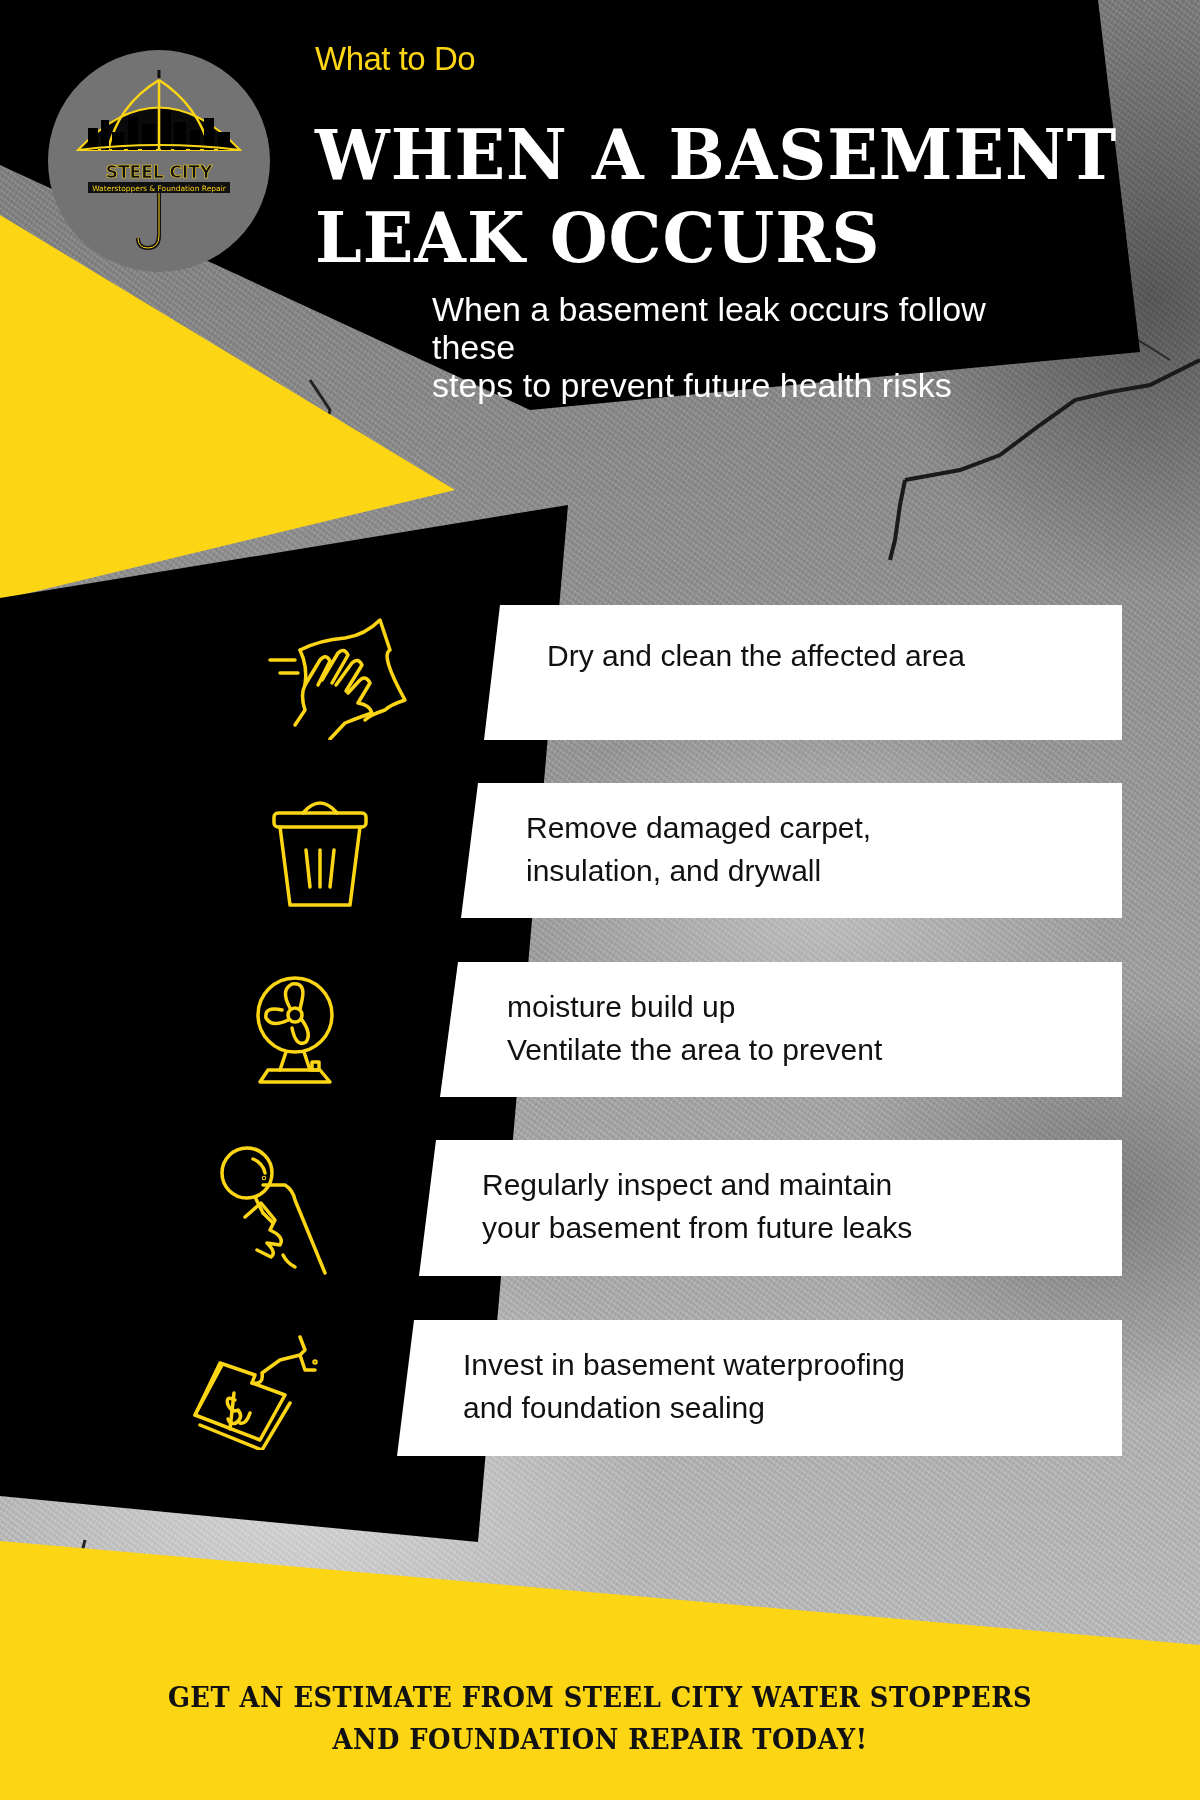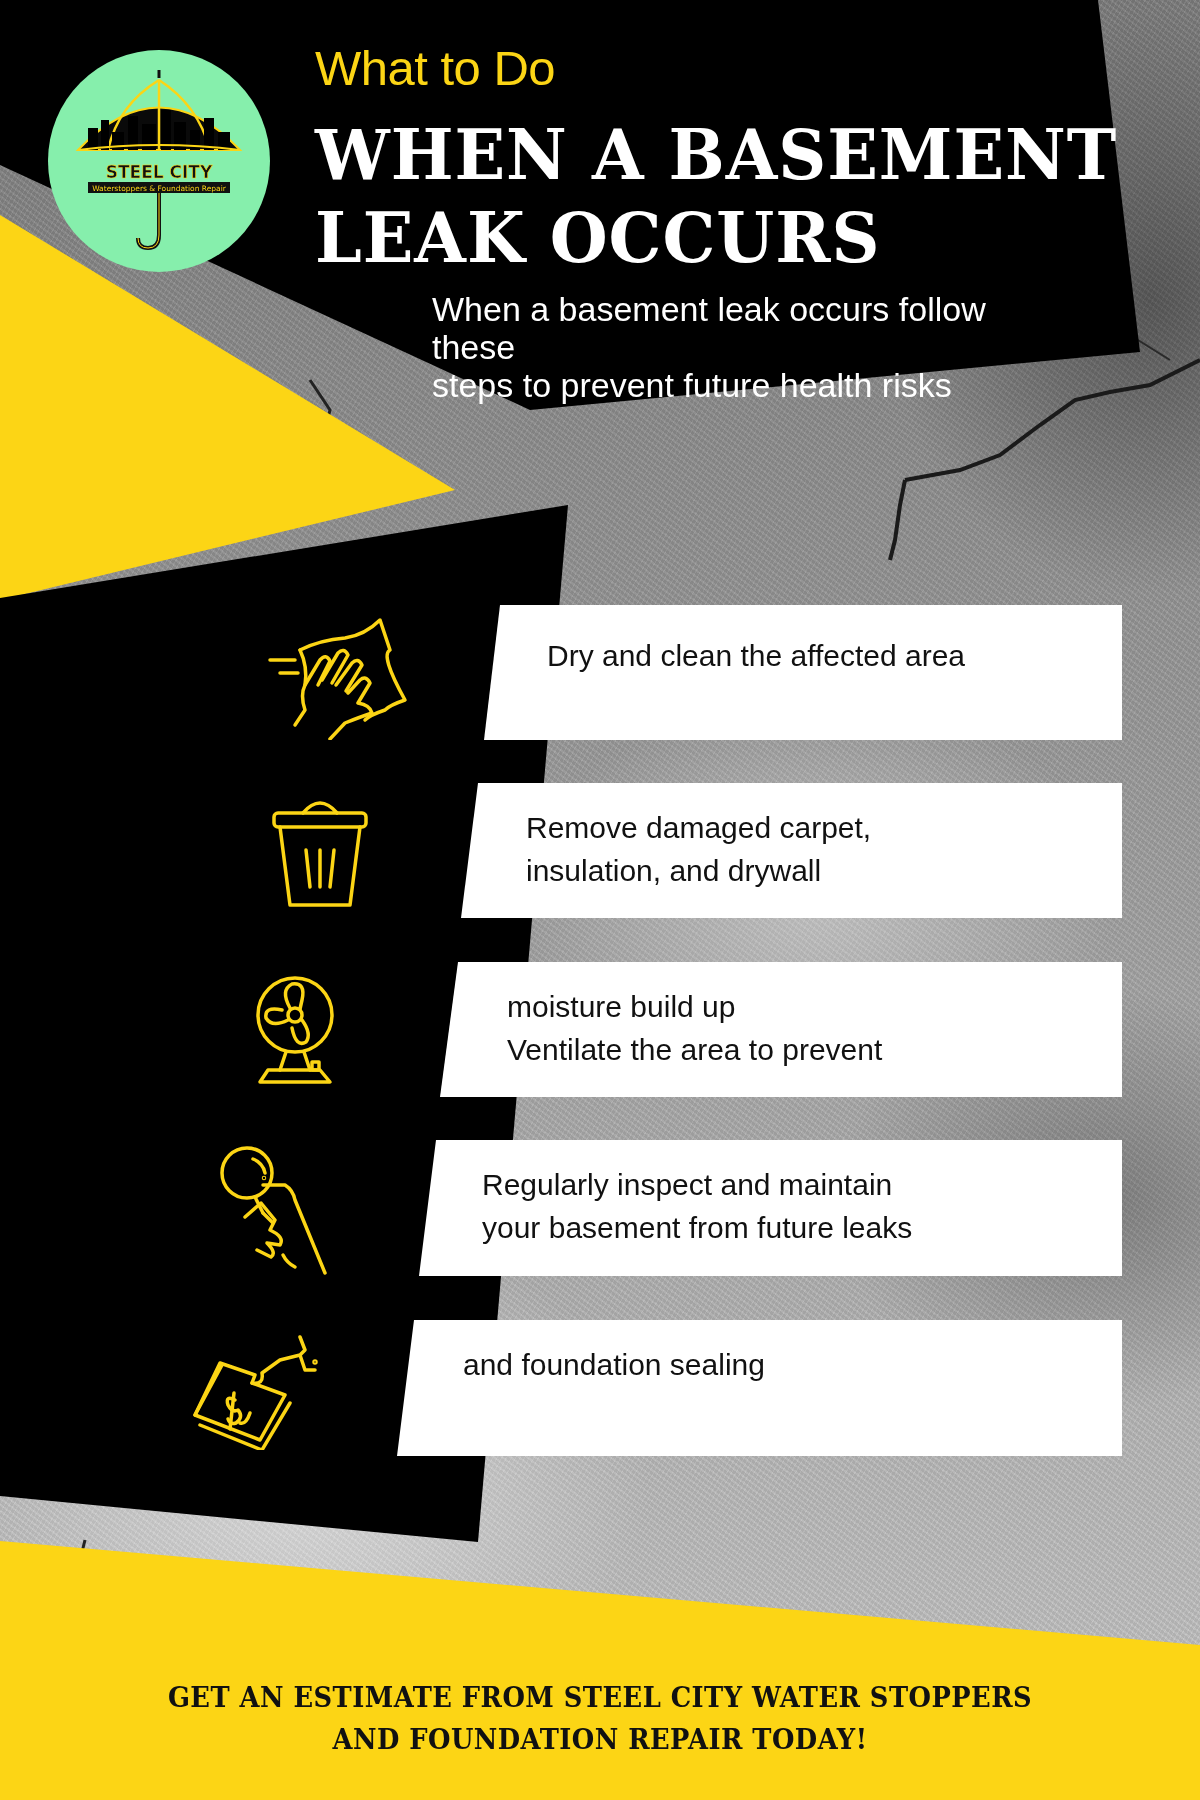--- a/index.html
+++ b/index.html
@@ -10,22 +10,22 @@
       radial-gradient(ellipse 420px 300px at 820px 900px, rgba(255,255,255,0.35), rgba(255,255,255,0) 70%),
       radial-gradient(ellipse 500px 380px at 300px 1480px, rgba(255,255,255,0.45), rgba(255,255,255,0) 70%),
       radial-gradient(ellipse 380px 420px at 1150px 300px, rgba(0,0,0,0.35), rgba(0,0,0,0) 70%),
       radial-gradient(ellipse 380px 300px at 1100px 1200px, rgba(0,0,0,0.25), rgba(0,0,0,0) 70%),
       repeating-linear-gradient(37deg, rgba(255,255,255,0.05) 0 2px, rgba(0,0,0,0.05) 2px 5px),
       repeating-linear-gradient(-61deg, rgba(255,255,255,0.06) 0 1px, rgba(0,0,0,0.04) 1px 4px),
       linear-gradient(180deg, #7d7d7d 0%, #9a9a9a 40%, #b5b5b5 75%, #c8c8c8 100%);
   }
   svg.layer { position:absolute; left:0; top:0; }
   .abs { position:absolute; }
-  .logo-circle { left:48px; top:50px; width:222px; height:222px; border-radius:50%; background:#86efac; }
-  .title-small { left:315px; top:40px; color:#fcd515; font-size:49px; font-family:"Liberation Sans", sans-serif; letter-spacing:-0.5px; }
+  .logo-circle { left:48px; top:50px; width:222px; height:222px; border-radius:50%; background:#737373; }
+  .title-small { left:315px; top:40px; color:#fcd515; font-size:33px; font-family:"Liberation Sans", sans-serif; letter-spacing:-0.5px; }
   .title-big { left:315px; font-family:"DejaVu Serif", serif; font-weight:bold; color:#ffffff; font-size:70px; letter-spacing:1px; transform:scaleX(0.95); transform-origin:left; white-space:nowrap; }
   .t1 { top:113px; }
   .t2 { top:196px; }
   .subtitle { left:432px; top:290px; width:620px; color:#ffffff; font-size:34px; line-height:38px; }
   .card-text { position:absolute; color:#111111; font-size:30px; line-height:43px; font-family:"Liberation Sans", sans-serif; }
   .icon { position:absolute; }
   .cta { left:0; width:1200px; top:1677px; text-align:center; font-family:"DejaVu Serif", serif; font-weight:bold; color:#111111; font-size:28px; line-height:42px; letter-spacing:0.5px; transform:scaleX(0.92); }
   .cta-line { display:block; }
 </style>
 </head>
@@ -170,19 +170,20 @@
 </div>
 <div class="card-text" style="left:507px;top:985px">
   <div>moisture build up</div>
   <div>Ventilate the area to prevent</div>
 </div>
 <div class="card-text" style="left:482px;top:1163px">
   <div>Regularly inspect and maintain</div>
   <div>your basement from future leaks</div>
 </div>
 <div class="card-text" style="left:463px;top:1343px">
+  <div>Invest in basement waterproofing</div>
   <div>and foundation sealing</div>
 </div>
 
 <div class="abs cta">
   <span class="cta-line">GET AN ESTIMATE FROM STEEL CITY WATER STOPPERS</span>
   <span class="cta-line">AND FOUNDATION REPAIR TODAY!</span>
 </div>
 
 </body></html>

